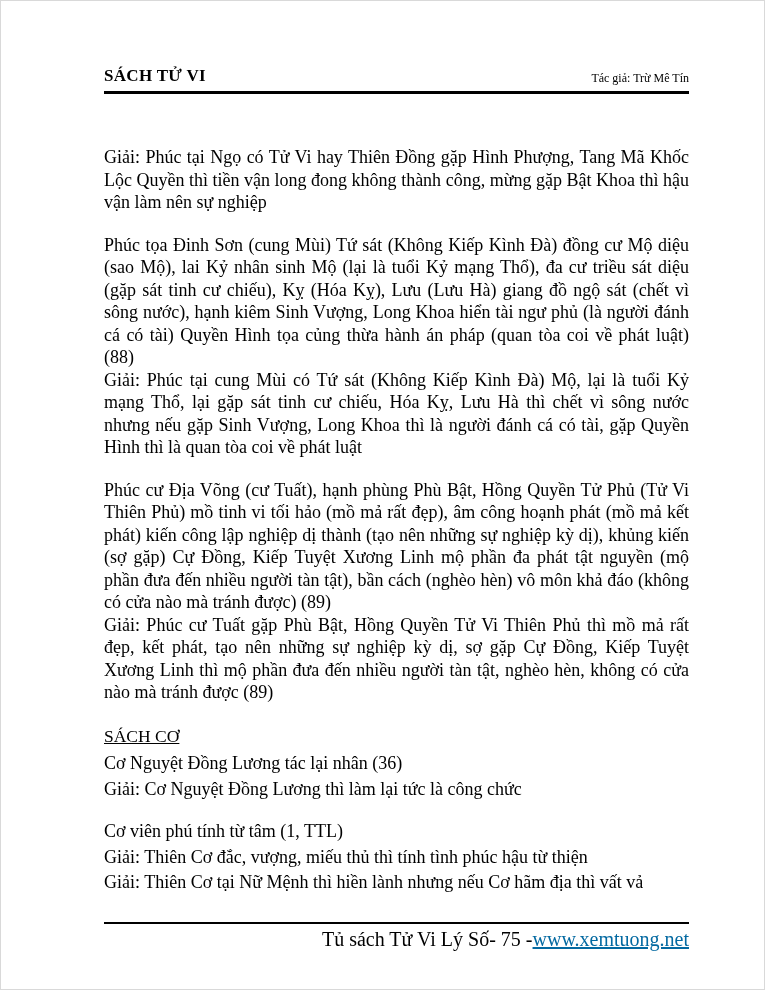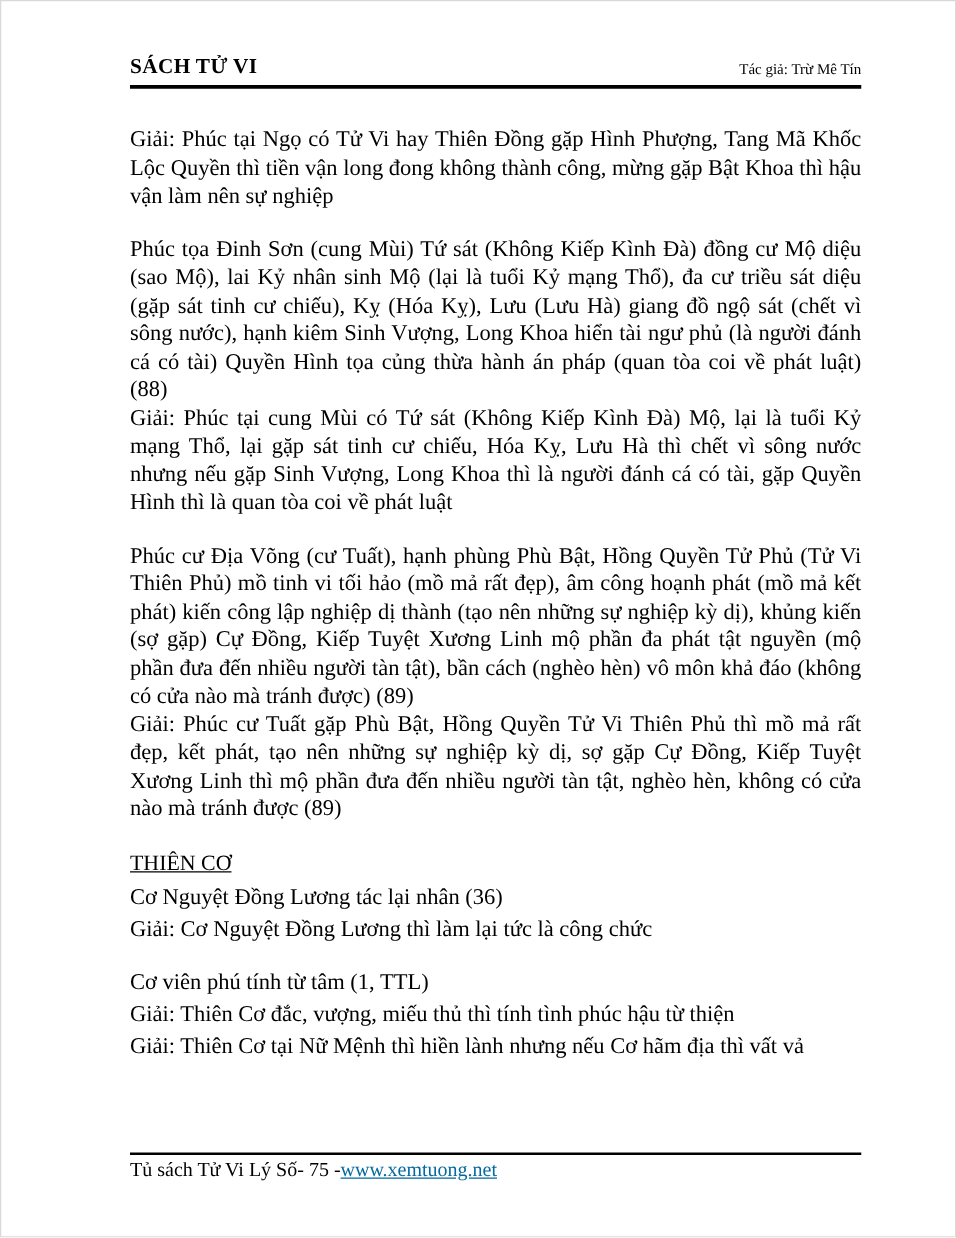--- a/index.html
+++ b/index.html
@@ -14,20 +14,21 @@
     background: #ffffff;
     box-sizing: border-box;
     border: 1px solid #d9d9d9;
     font-family: "Liberation Serif", serif;
     color: #000000;
     overflow: hidden;
   }
   .col {
     margin-left: 103px;
     width: 585px;
+    margin-top: 23px;
   }
   
   .page-header {
     display: flex;
     justify-content: space-between;
     align-items: flex-end;
     padding-top: 42px;
     padding-bottom: 5px;
     border-bottom: 3px solid #000000;
   }
@@ -62,23 +63,23 @@
   .explanation { margin-top: 3px; }
   
   .page-footer {
     position: absolute;
     top: 921px;
     left: 103px;
     width: 585px;
     border-top: 2px solid #000000;
     padding-top: 4px;
     display: flex;
-    justify-content: flex-start;
+    justify-content: flex-end;
     align-items: baseline;
-    font-size: 16px;
+    font-size: 20px;
   }
   .footer-left, .footer-center { color: #000000; }
   .website-link {
     text-decoration: underline;
     cursor: pointer;
   }
 </style>
 </head>
 <body>
 
@@ -94,21 +95,21 @@
     <p class="para">Giải: Phúc tại Ngọ có Tử Vi hay Thiên Đồng gặp Hình Phượng, Tang Mã Khốc Lộc Quyền thì tiền vận long đong không thành công, mừng gặp Bật Khoa thì hậu vận  làm nên sự nghiệp</p>
 
     <p class="para gap-before">Phúc tọa Đinh Sơn (cung Mùi) Tứ sát (Không Kiếp Kình Đà) đồng cư Mộ diệu (sao Mộ), lai Kỷ nhân sinh Mộ (lại là tuổi Kỷ mạng Thổ), đa cư triều sát diệu (gặp sát tinh cư chiếu), Kỵ (Hóa Kỵ), Lưu (Lưu Hà) giang đồ ngộ sát (chết vì sông nước), hạnh kiêm Sinh Vượng, Long Khoa hiển tài ngư phủ (là người đánh cá có tài) Quyền Hình tọa củng thừa hành án pháp (quan tòa coi về phát luật) (88)</p>
 
     <p class="para">Giải: Phúc tại cung Mùi có Tứ sát (Không Kiếp Kình Đà) Mộ, lại là tuổi Kỷ mạng Thổ, lại gặp sát tinh cư chiếu, Hóa Kỵ, Lưu Hà thì chết vì sông nước nhưng nếu gặp Sinh Vượng, Long Khoa thì là người đánh cá có tài, gặp Quyền Hình thì là quan tòa coi về phát luật</p>
 
     <p class="para gap-before">Phúc cư Địa Võng (cư Tuất), hạnh phùng Phù Bật, Hồng Quyền Tử Phủ (Tử Vi Thiên Phủ) mồ tinh vi tối hảo (mồ mả rất đẹp), âm công hoạnh phát (mồ mả kết phát) kiến công lập nghiệp dị thành (tạo nên những sự nghiệp kỳ dị), khủng kiến (sợ gặp) Cự Đồng, Kiếp Tuyệt Xương Linh mộ phần đa phát tật nguyền (mộ phần đưa đến nhiều người tàn tật), bần cách (nghèo hèn) vô môn khả đáo (không có cửa nào mà tránh được) (89)</p>
 
     <p class="para">Giải: Phúc cư Tuất gặp Phù Bật, Hồng Quyền Tử Vi Thiên Phủ thì mồ mả rất đẹp, kết phát, tạo nên những sự nghiệp kỳ dị, sợ gặp Cự Đồng, Kiếp Tuyệt Xương Linh thì mộ phần đưa đến nhiều người tàn tật, nghèo hèn, không có cửa nào mà tránh được (89)</p>
 
-    <h2 class="section-heading">THIÊN CƠ</h2>
+    <h2 class="section-heading">SÁCH CƠ</h2>
 
     <p class="para verse first-after-heading">Cơ Nguyệt Đồng Lương tác lại nhân (36)</p>
     <p class="para explanation">Giải: Cơ Nguyệt Đồng Lương thì làm lại tức là công chức</p>
 
     <p class="para verse">Cơ viên phú tính từ tâm (1, TTL)</p>
     <p class="para explanation">Giải: Thiên Cơ đắc, vượng, miếu thủ thì tính tình phúc hậu từ thiện</p>
 
     <p class="para explanation">Giải: Thiên Cơ tại Nữ Mệnh thì hiền lành nhưng nếu Cơ hãm địa thì vất vả</p>
 
   </main>

